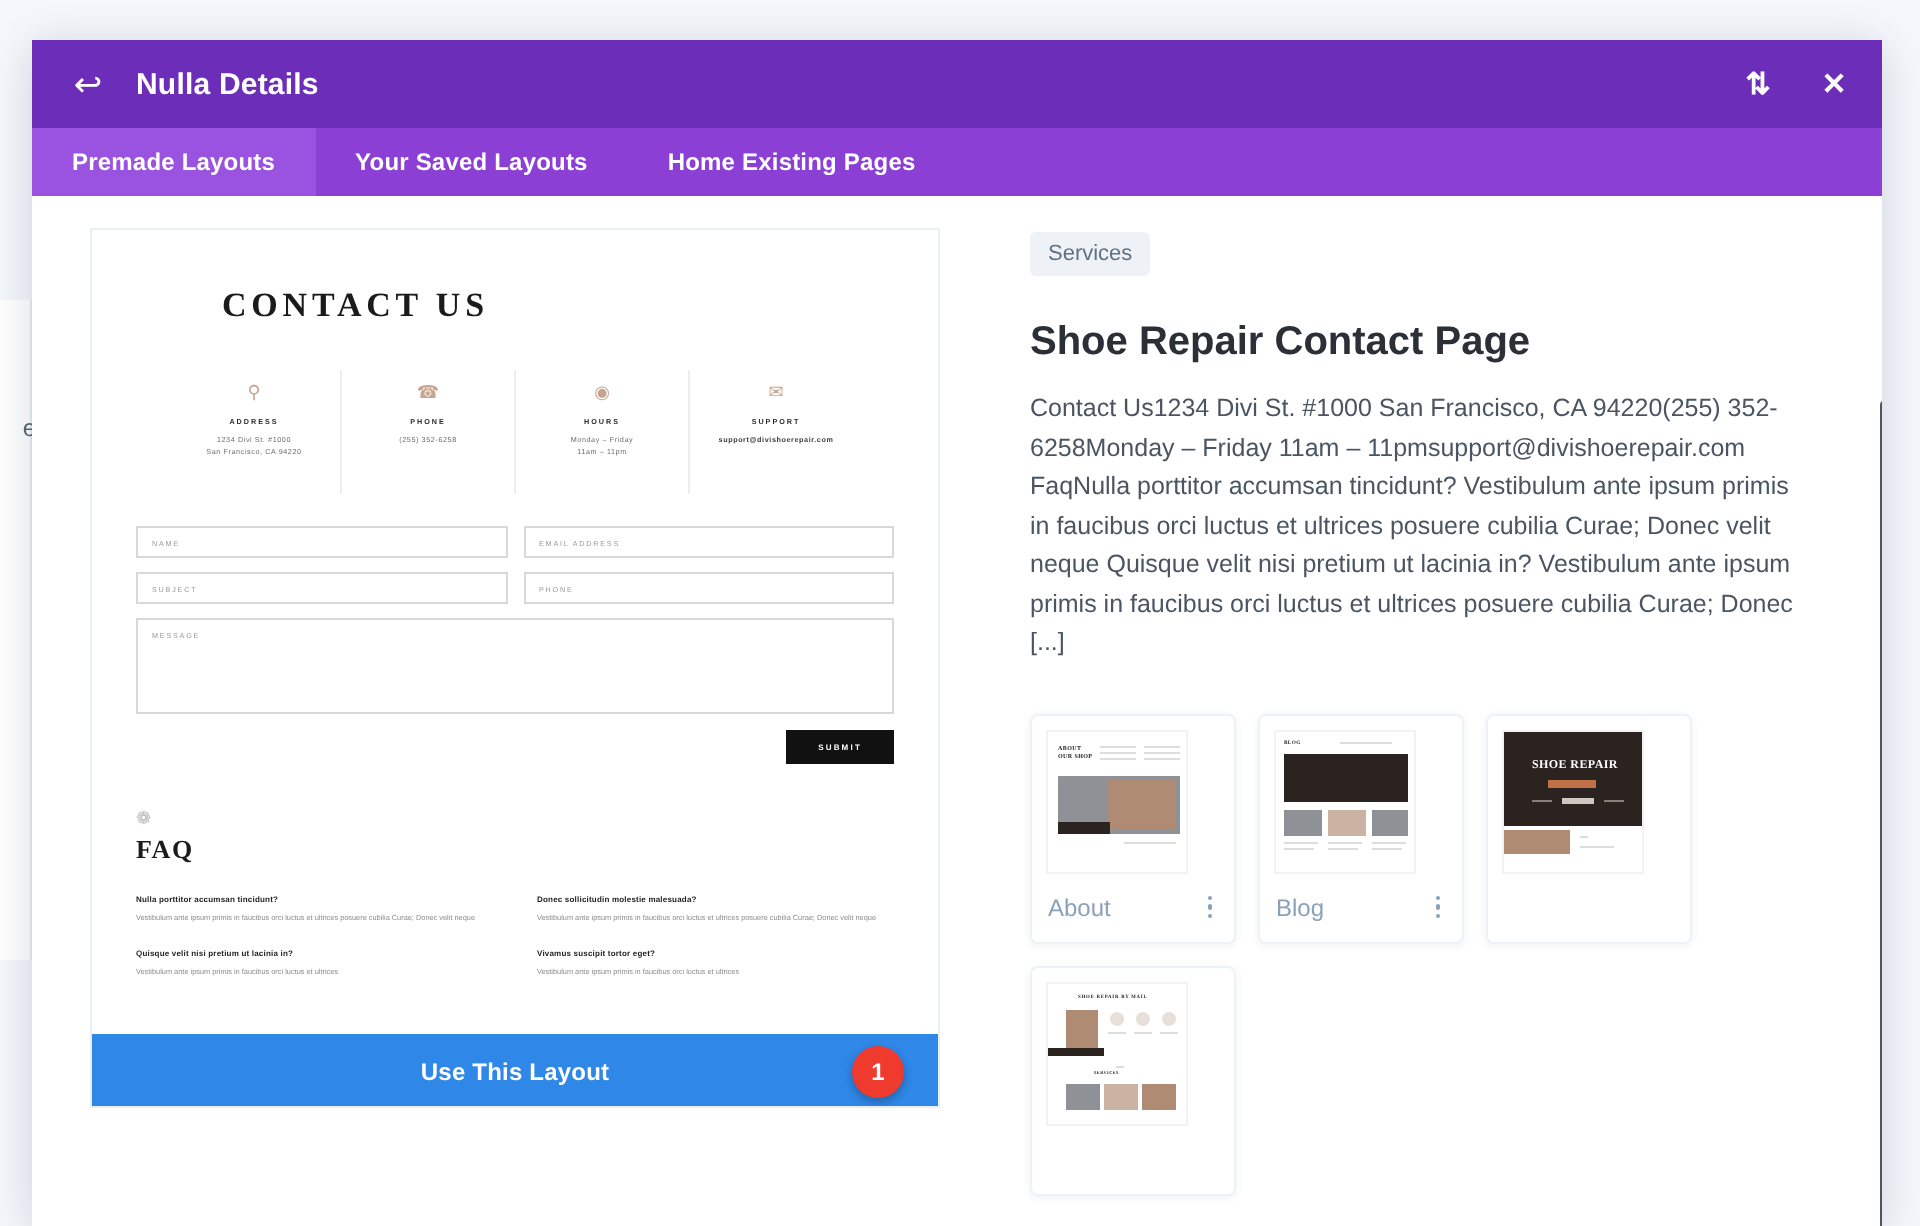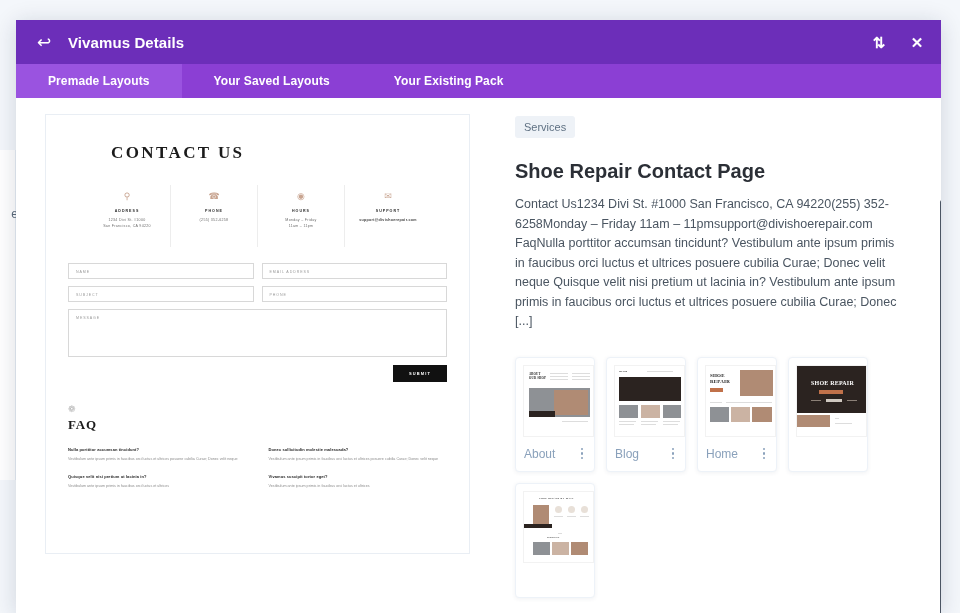--- a/index.html
+++ b/index.html
@@ -54,21 +54,21 @@
     display:flex; align-items:center; justify-content:center;
     width:16px; height:18px; font-weight:bold;
   }
 
   .tabs {
     height:34px; background:#8b3fd4; display:flex; align-items:stretch;
   }
   .tab {
     display:flex; align-items:center; justify-content:center;
     color:#ffffff; font-size:12px; font-weight:bold;
-    padding:0 32px; cursor:pointer; letter-spacing:.1px;
+    padding:0 20px; cursor:pointer; letter-spacing:.1px;
     min-width:132px;
   }
   .tab.active { background:#9a53e0; }
 
   .body {
     display:flex; height:515px; background:#fff; position:relative;
   }
 
   
   .left-col {
@@ -178,21 +178,21 @@
   .rp-sub {
     font-size:14px; font-weight:bold; color:#2b2f36;
     margin:30px 0 0 0;
   }
 
   .cards {
     display:flex; flex-wrap:wrap; gap:11px; margin-top:25px;
     width:400px;
   }
   .card {
-    width:80px; background:#fff; border:1px solid #edf2f8;
+    width:103px; background:#fff; border:1px solid #edf2f8;
     border-radius:4px; box-shadow:0 1px 4px rgba(40,60,90,.07);
     padding:7px 7px 0 7px; cursor:pointer;
   }
   .card.active { box-shadow:0 2px 7px rgba(40,60,90,.14); }
   .thumb {
     width:71px; height:72px; background:#fff; overflow:hidden;
     position:relative; border:1px solid #f2f2f2;
   }
   .card-foot {
     display:flex; align-items:center; justify-content:space-between;
@@ -231,31 +231,31 @@
 <div class="bg-card"></div>
 <div class="bg-text">
   <div>te</div>
   <div>ess</div>
 </div>
 
 <div class="modal">
 
   <div class="modal-header">
     <span class="back-icon">↩</span>
-    <span class="modal-title">Vivamus Details</span>
+    <span class="modal-title">Nulla Details</span>
     <div class="header-actions">
       <span class="hdr-icon">⇅</span>
       <span class="hdr-icon">✕</span>
     </div>
   </div>
 
   <div class="tabs">
     <div class="tab active">Premade Layouts</div>
     <div class="tab">Your Saved Layouts</div>
-    <div class="tab">Your Existing Pack</div>
+    <div class="tab">Home Existing Pages</div>
   </div>
 
   <div class="body">
 
     <div class="left-col">
       <div class="preview">
         <div class="preview-inner">
 
           <div class="pv-title">CONTACT US</div>
 
@@ -311,20 +311,24 @@
               <div class="pv-faq-q">Donec sollicitudin molestie malesuada?</div>
               <div class="pv-faq-a">Vestibulum ante ipsum primis in faucibus orci luctus et ultrices posuere cubilia Curae; Donec velit neque</div>
               <div class="pv-faq-q">Vivamus suscipit tortor eget?</div>
               <div class="pv-faq-a">Vestibulum ante ipsum primis in faucibus orci luctus et ultrices</div>
             </div>
           </div>
 
         </div>
 
         <div class="pv-buttons">
+          <div class="pv-btn use">
+            <span>Use This Layout</span>
+            <span class="marker">1</span>
+          </div>
         </div>
       </div>
     </div>
 
     <div class="right-col">
       <span class="badge">Services</span>
       <div class="rp-title">Shoe Repair Contact Page</div>
       <p class="rp-desc">Contact Us1234 Divi St. #1000 San Francisco, CA 94220(255) 352-6258Monday – Friday 11am – 11pmsupport@divishoerepair.com FaqNulla porttitor accumsan tincidunt? Vestibulum ante ipsum primis in faucibus orci luctus et ultrices posuere cubilia Curae; Donec velit neque Quisque velit nisi pretium ut lacinia in? Vestibulum ante ipsum primis in faucibus orci luctus et ultrices posuere cubilia Curae; Donec [...]</p>
 
       <div class="cards">
@@ -372,40 +376,20 @@
             <span class="card-label">Blog</span>
             <span class="dots">
                 <i></i>
                 <i></i>
                 <i></i>
               </span>
           </div>
         </div>
 
 
-        <div class="card">
-          <div class="thumb">
-            <div class="t-hd" style="left:4px;top:7px;font-size:5px;line-height:6px;">SHOE<br>REPAIR</div>
-            <div class="t-or" style="left:4px;top:22px;width:13px;height:4px;"></div>
-            <div class="t-img" style="left:34px;top:4px;width:33px;height:26px;"></div>
-            <div class="t-line" style="left:4px;top:36px;width:12px;height:1px;"></div>
-            <div class="t-line" style="left:20px;top:36px;width:46px;height:1px;"></div>
-            <div class="t-img3" style="left:4px;top:41px;width:19px;height:15px;"></div>
-            <div class="t-img2" style="left:25px;top:41px;width:19px;height:15px;"></div>
-            <div class="t-img" style="left:46px;top:41px;width:20px;height:15px;"></div>
-          </div>
-          <div class="card-foot">
-            <span class="card-label">Home</span>
-            <span class="dots">
-                <i></i>
-                <i></i>
-                <i></i>
-              </span>
-          </div>
-        </div>
 
         <div class="card">
           <div class="thumb">
             <div class="t-dark" style="left:0;top:0;width:71px;height:47px;"></div>
             <div class="t-hd" style="left:14px;top:14px;font-size:6px;color:#fff;">SHOE REPAIR</div>
             <div class="t-or" style="left:22px;top:24px;width:24px;height:4px;"></div>
             <div class="t-line" style="left:14px;top:34px;width:10px;height:1px;background:#8b8077;"></div>
             <div class="t-line" style="left:29px;top:33px;width:16px;height:3px;background:#cfc8c0;"></div>
             <div class="t-line" style="left:50px;top:34px;width:10px;height:1px;background:#8b8077;"></div>
             <div class="t-img" style="left:0;top:49px;width:33px;height:12px;"></div>

